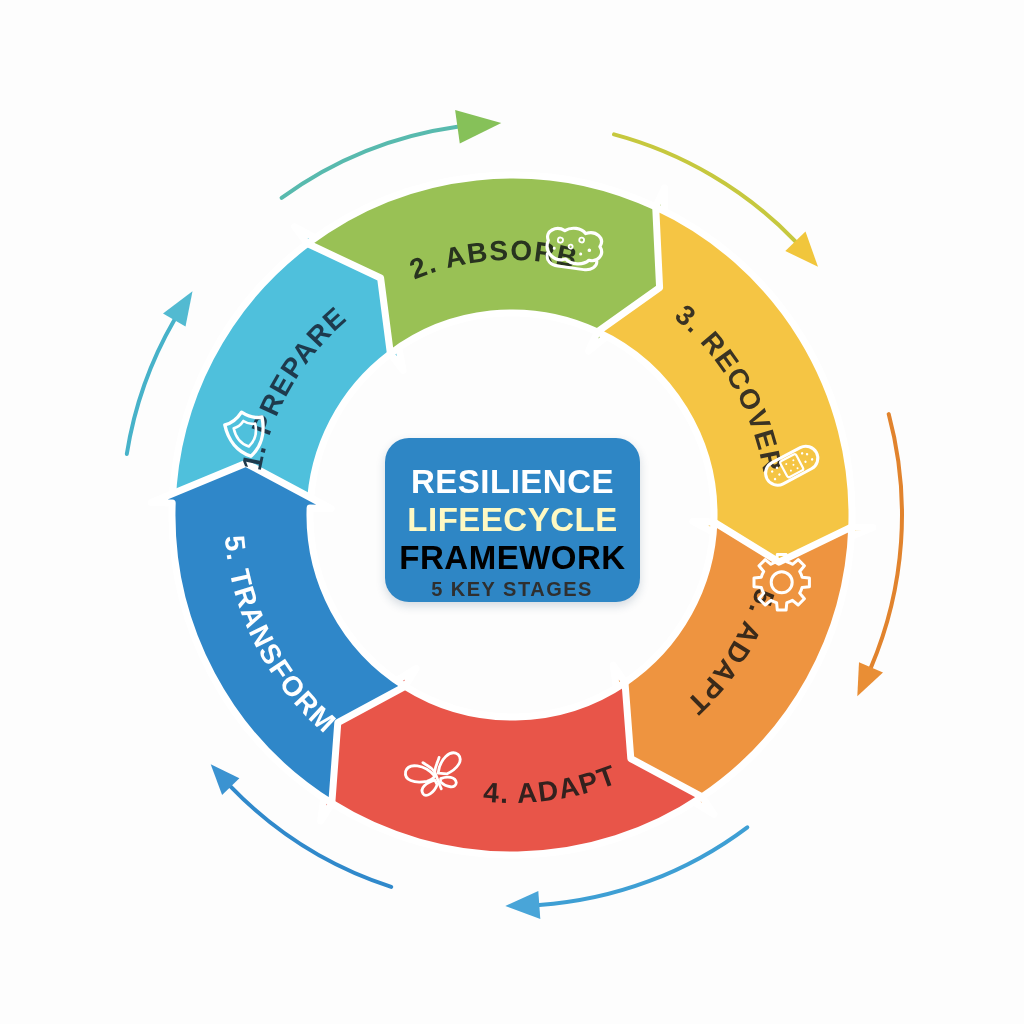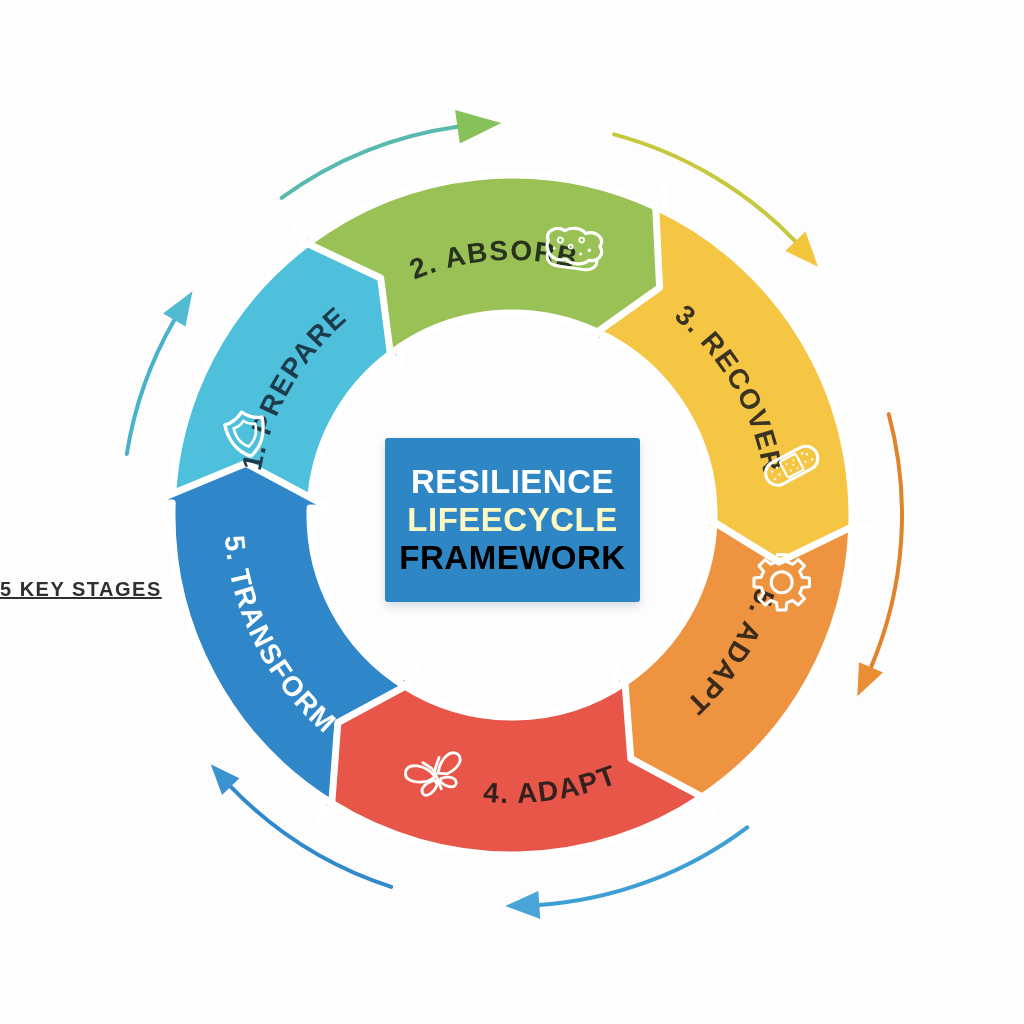--- a/index.html
+++ b/index.html
@@ -10,31 +10,31 @@
     overflow:hidden;
   }
   .stage-wrap{position:relative;width:1024px;height:1024px;}
   #diagram{position:absolute;left:0;top:0;}
   .seg-label{
     font-family:"Liberation Sans","DejaVu Sans",sans-serif;
     font-weight:bold;font-size:28px;letter-spacing:1.5px;
   }
   .center-box{
     position:absolute;left:385px;top:438px;width:255px;height:164px;
-    border-radius:3px;
+    border-radius:24px;
     display:flex;flex-direction:column;align-items:center;justify-content:center;
     box-shadow:0 4px 10px rgba(25,60,95,.18);
   }
   .center-box .tline{
     color:#fff;font-weight:bold;font-size:33px;line-height:38px;letter-spacing:.5px;
     text-align:center;white-space:nowrap;
   }
   .subtitle{
-    position:absolute;left:0;top:578px;width:1024px;text-align:left;
-    font-weight:bold;font-size:20px;letter-spacing:1.5px;text-decoration:underline;
+    position:absolute;left:0;top:578px;width:1024px;text-align:center;
+    font-weight:bold;font-size:20px;letter-spacing:1.5px;
   }
 </style>
 </head>
 <body style="background: rgb(253, 253, 253);">
 
 <div class="stage-wrap">
   <svg id="diagram" width="1024" height="1024" viewBox="0 0 1024 1024" xmlns="http://www.w3.org/2000/svg">
       <defs>
         <path id="lp0" d="M 260.9 559.3 A 255 255 0 0 1 424.8 275.4" fill="none"></path>
         <path id="lp1" d="M 334.9 331.6 A 255 255 0 0 1 661.9 308.7" fill="none"></path>

